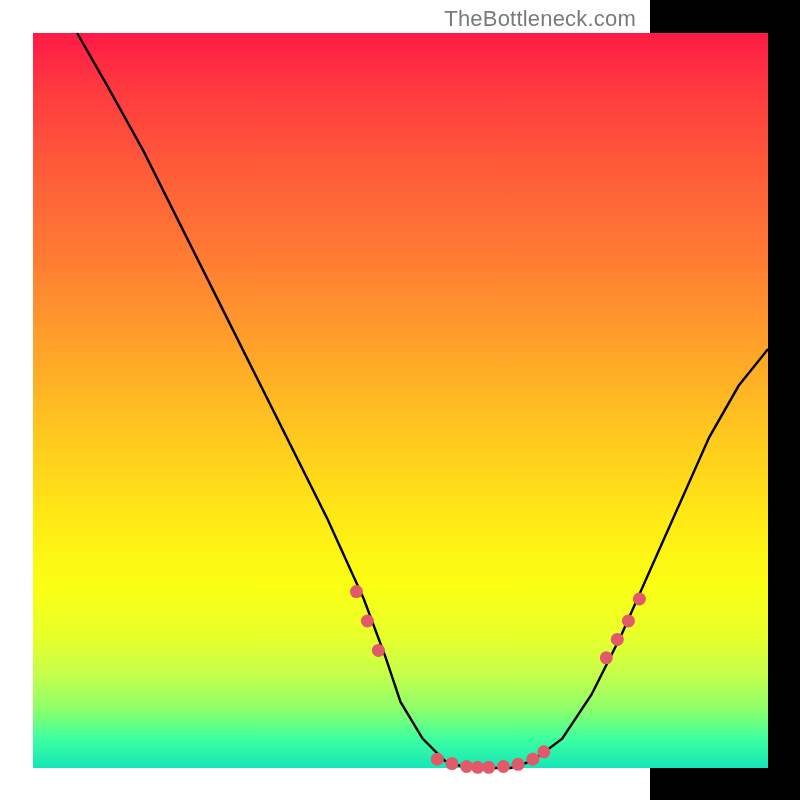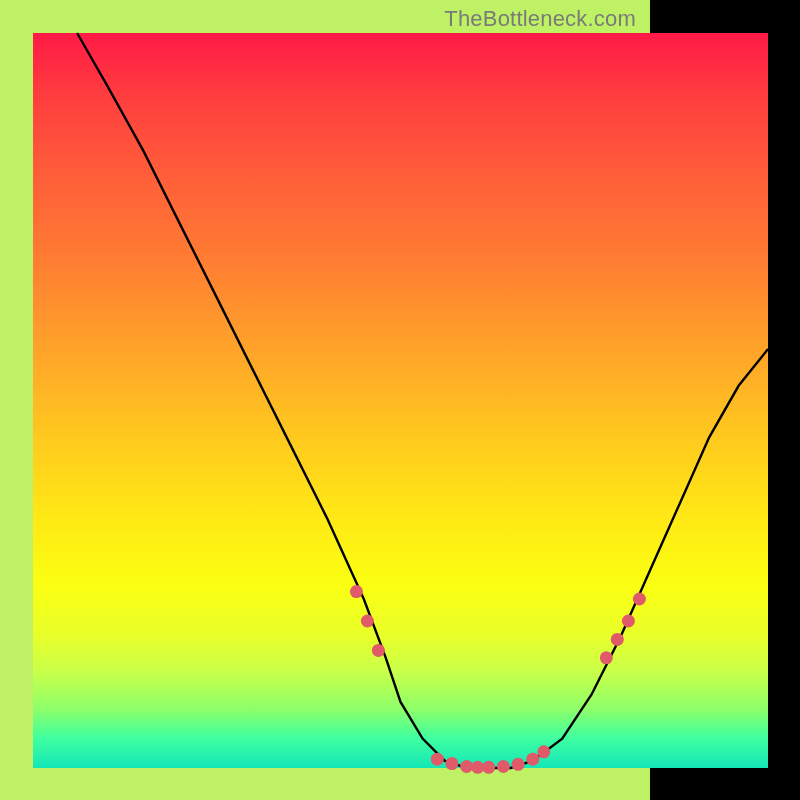--- a/index.html
+++ b/index.html
@@ -10,21 +10,21 @@
     background: #000;
     overflow: hidden;
     font-family: Arial, Helvetica, sans-serif;
   }
   .frame {
     position: absolute;
     left: 0;
     top: 0;
     width: 650px;
     height: 800px;
-    background: #bef264;
+    background: #ffffff;
   }
   .plot-area {
     position: absolute;
     left: 33px;
     top: 33px;
     width: 735px;
     height: 735px;
     
     background: linear-gradient(to bottom,
       #ff1a46 0%,

